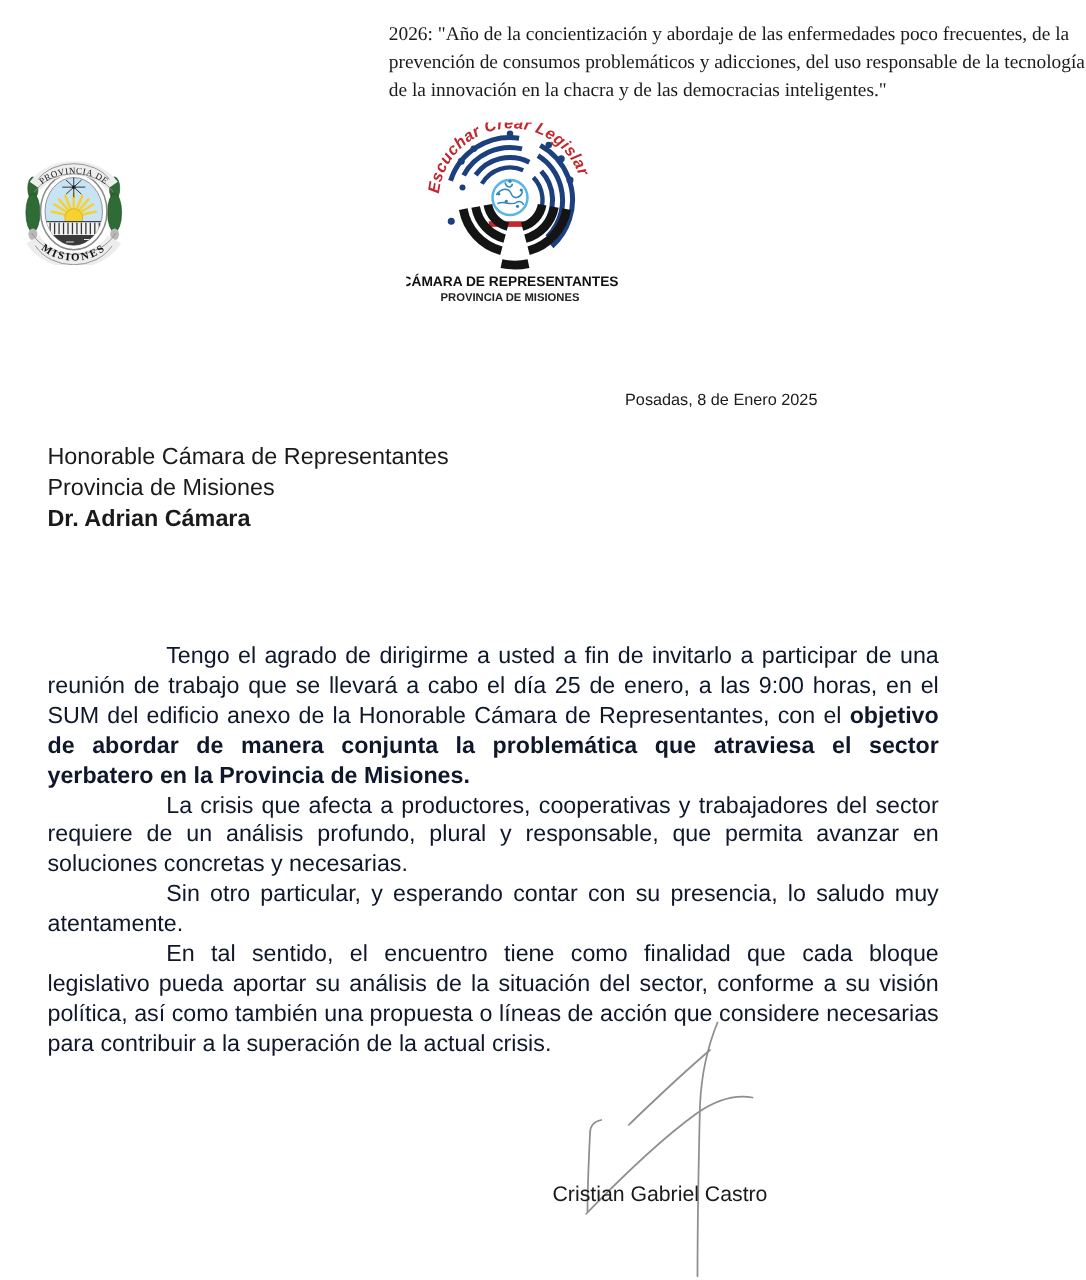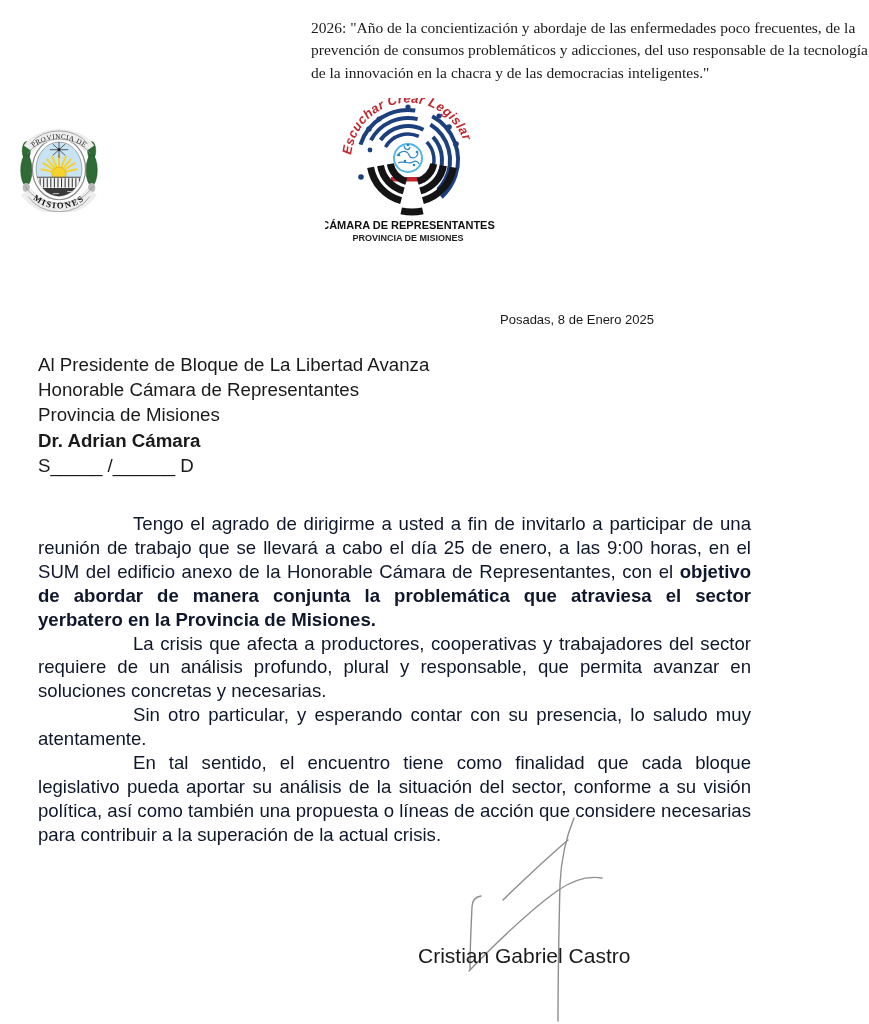--- a/index.html
+++ b/index.html
@@ -34,21 +34,21 @@
   .letter-body {
     position:absolute; left:38px; top:512px; width:713px;
     font-size:18.6px; line-height:23.9px; text-align:justify; color:#0f172a;
   }
   .body-par { margin:0; text-indent:95px; }
   .b { font-weight:bold; }
 
   
   .signature-svg { position:absolute; left:380px; top:812px; width:320px; height:212px; }
   .signature-block {
-    position:absolute; left:418px; top:944px; font-size:21px; line-height:24.5px;
+    position:absolute; left:442px; top:944px; font-size:17px; line-height:24.5px;
     white-space:nowrap;
   }
 </style>
 </head>
 <body>
 
 <div class="year-quote">
     <div class="quote-line">2026: "Año de la concientización y abordaje de las enfermedades poco frecuentes, de la</div>
     <div class="quote-line">prevención de consumos problemáticos y adicciones, del uso responsable de la tecnología,</div>
     <div class="quote-line">de la innovación en la chacra y de las democracias inteligentes."</div>
@@ -199,25 +199,23 @@
     <path d="M 76.2,112.9 A 52 52 0 0 0 97.8,112.9"></path>
   </g>
 
   <text x="83" y="131" text-anchor="middle" font-size="11" font-weight="bold" fill="#111111">CÁMARA DE REPRESENTANTES</text>
   <text x="83" y="143" text-anchor="middle" font-size="9" font-weight="bold" fill="#222222">PROVINCIA DE MISIONES</text>
 </svg>
 
 <div class="dateline">Posadas, 8 de Enero 2025</div>
 
 <div class="recipient">
-    <div class="">Al Presidente de Bloque de La Libertad Avanza</div>
     <div class="">Honorable Cámara de Representantes</div>
     <div class="">Provincia de Misiones</div>
     <div class="bold">Dr. Adrian Cámara</div>
-    <div class="">S_____ /______ D</div>
   </div>
 
 <div class="letter-body">
     <p class="body-par"><span>Tengo el agrado de dirigirme a usted a fin de invitarlo a participar de una reunión de trabajo que se llevará a cabo el día 25 de enero, a las 9:00 horas, en el SUM del edificio anexo de la Honorable Cámara de Representantes, con el </span><span class="b">objetivo de abordar de manera conjunta la problemática que atraviesa el sector yerbatero en la Provincia de Misiones.</span></p>
     <p class="body-par"><span>La crisis que afecta a productores, cooperativas y trabajadores del sector requiere de un análisis profundo, plural y responsable, que permita avanzar en soluciones concretas y necesarias.</span></p>
     <p class="body-par"><span>Sin otro particular, y esperando contar con su presencia, lo saludo muy atentamente.</span></p>
     <p class="body-par"><span>En tal sentido, el encuentro tiene como finalidad que cada bloque legislativo pueda aportar su análisis de la situación del sector, conforme a su visión política, así como también una propuesta o líneas de acción que considere necesarias para contribuir a la superación de la actual crisis.</span></p>
   </div>
 
 <svg class="signature-svg" viewBox="380 812 320 212">

